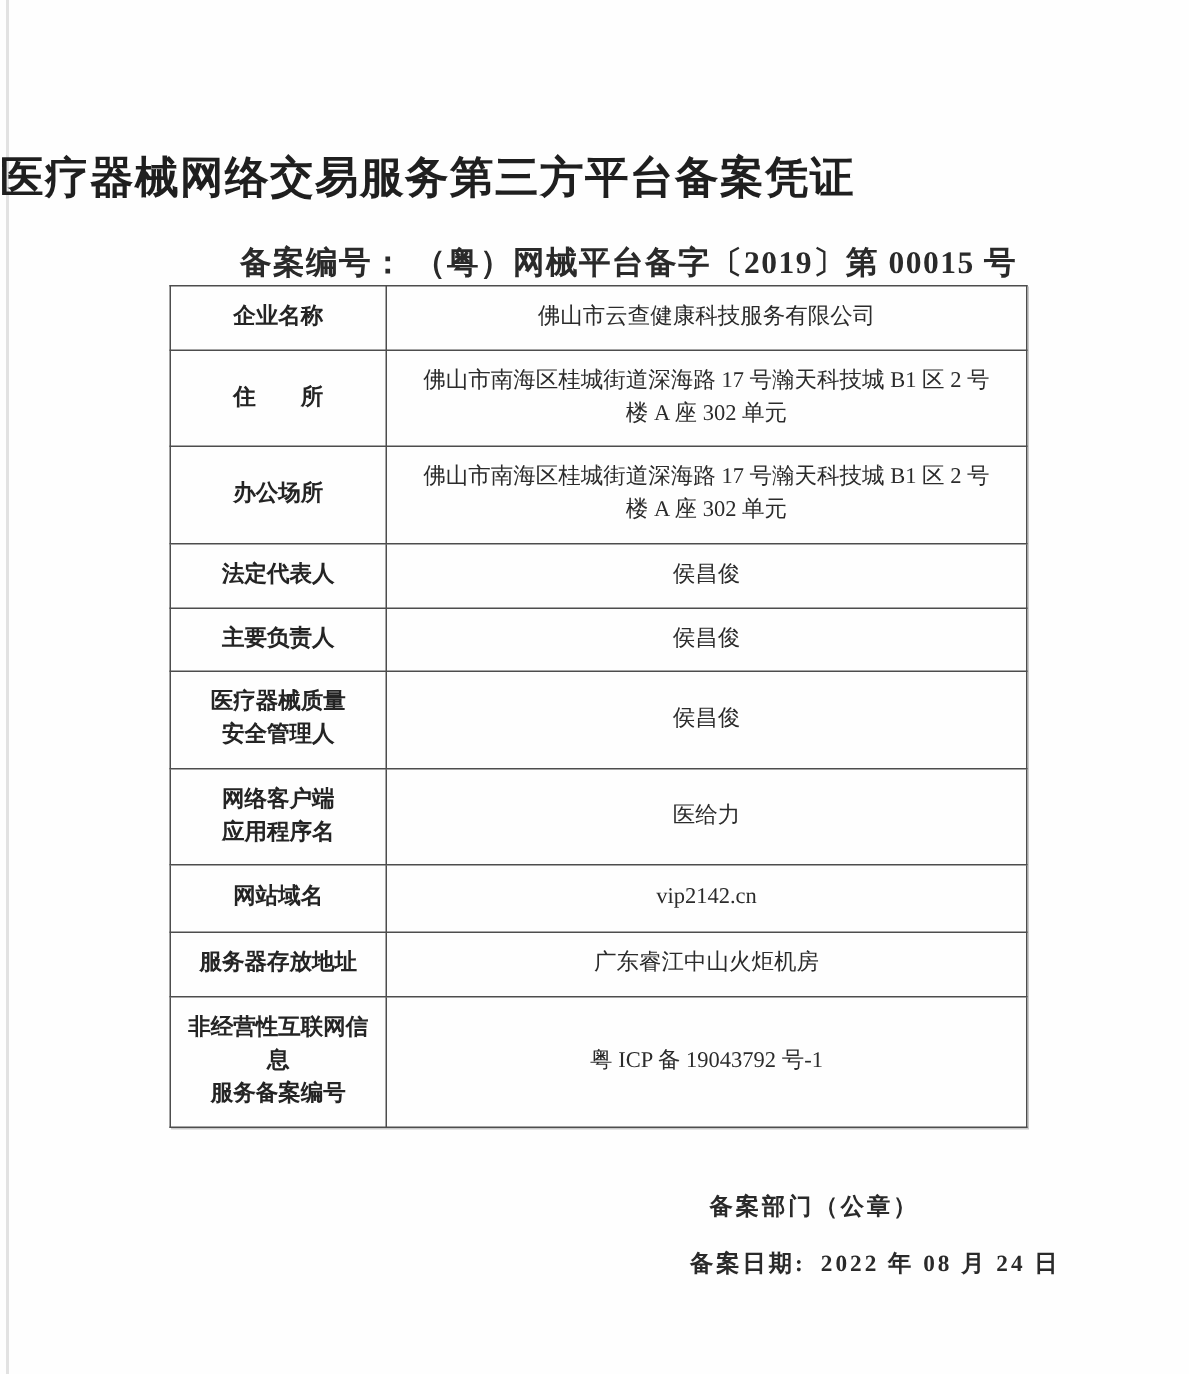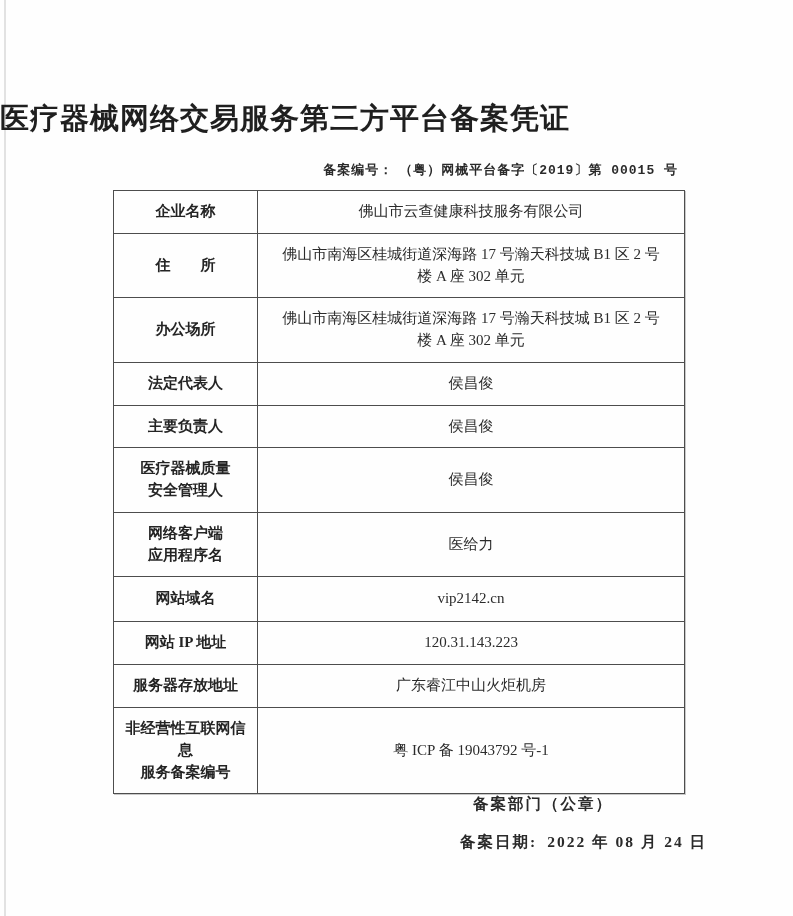--- a/index.html
+++ b/index.html
@@ -28,26 +28,25 @@
     font-size: 29px;
     font-weight: 700;
     letter-spacing: 1px;
     color: #1f1f1f;
   }
   .filing-line {
     position: absolute;
     top: 161px; left: 0;
     width: 678px;
     text-align: right;
-    font-size: 13px;
+    font-size: 21px;
     font-weight: 600;
     letter-spacing: 1px;
     color: #2a2a2a;
     white-space: nowrap;
-    font-family: Liberation Mono, monospace;
   }
   .filing-line .filing-value { margin-left: 6px; }
   table.cert {
     position: absolute;
     top: 190px; left: 113px;
     width: 572px;
     border-collapse: collapse;
     table-layout: fixed;
     border: 1.5px solid #4d4d4d;
     box-shadow: 1px 1px 0 #c9c9c9;
@@ -134,24 +133,20 @@
       </tr>
       <tr class="h46">
         <td class="label-cell">网络客户端
 应用程序名</td>
         <td class="value-cell">医给力</td>
       </tr>
       <tr class="h45">
         <td class="label-cell">网站域名</td>
         <td class="value-cell">vip2142.cn</td>
       </tr>
-      <tr class="h40">
-        <td class="label-cell">网站 IP 地址</td>
-        <td class="value-cell">120.31.143.223</td>
-      </tr>
       <tr class="h43">
         <td class="label-cell">服务器存放地址</td>
         <td class="value-cell">广东睿江中山火炬机房</td>
       </tr>
       <tr class="h50">
         <td class="label-cell">非经营性互联网信息
 服务备案编号</td>
         <td class="value-cell">粤 ICP 备 19043792 号-1</td>
       </tr>
     </tbody>

